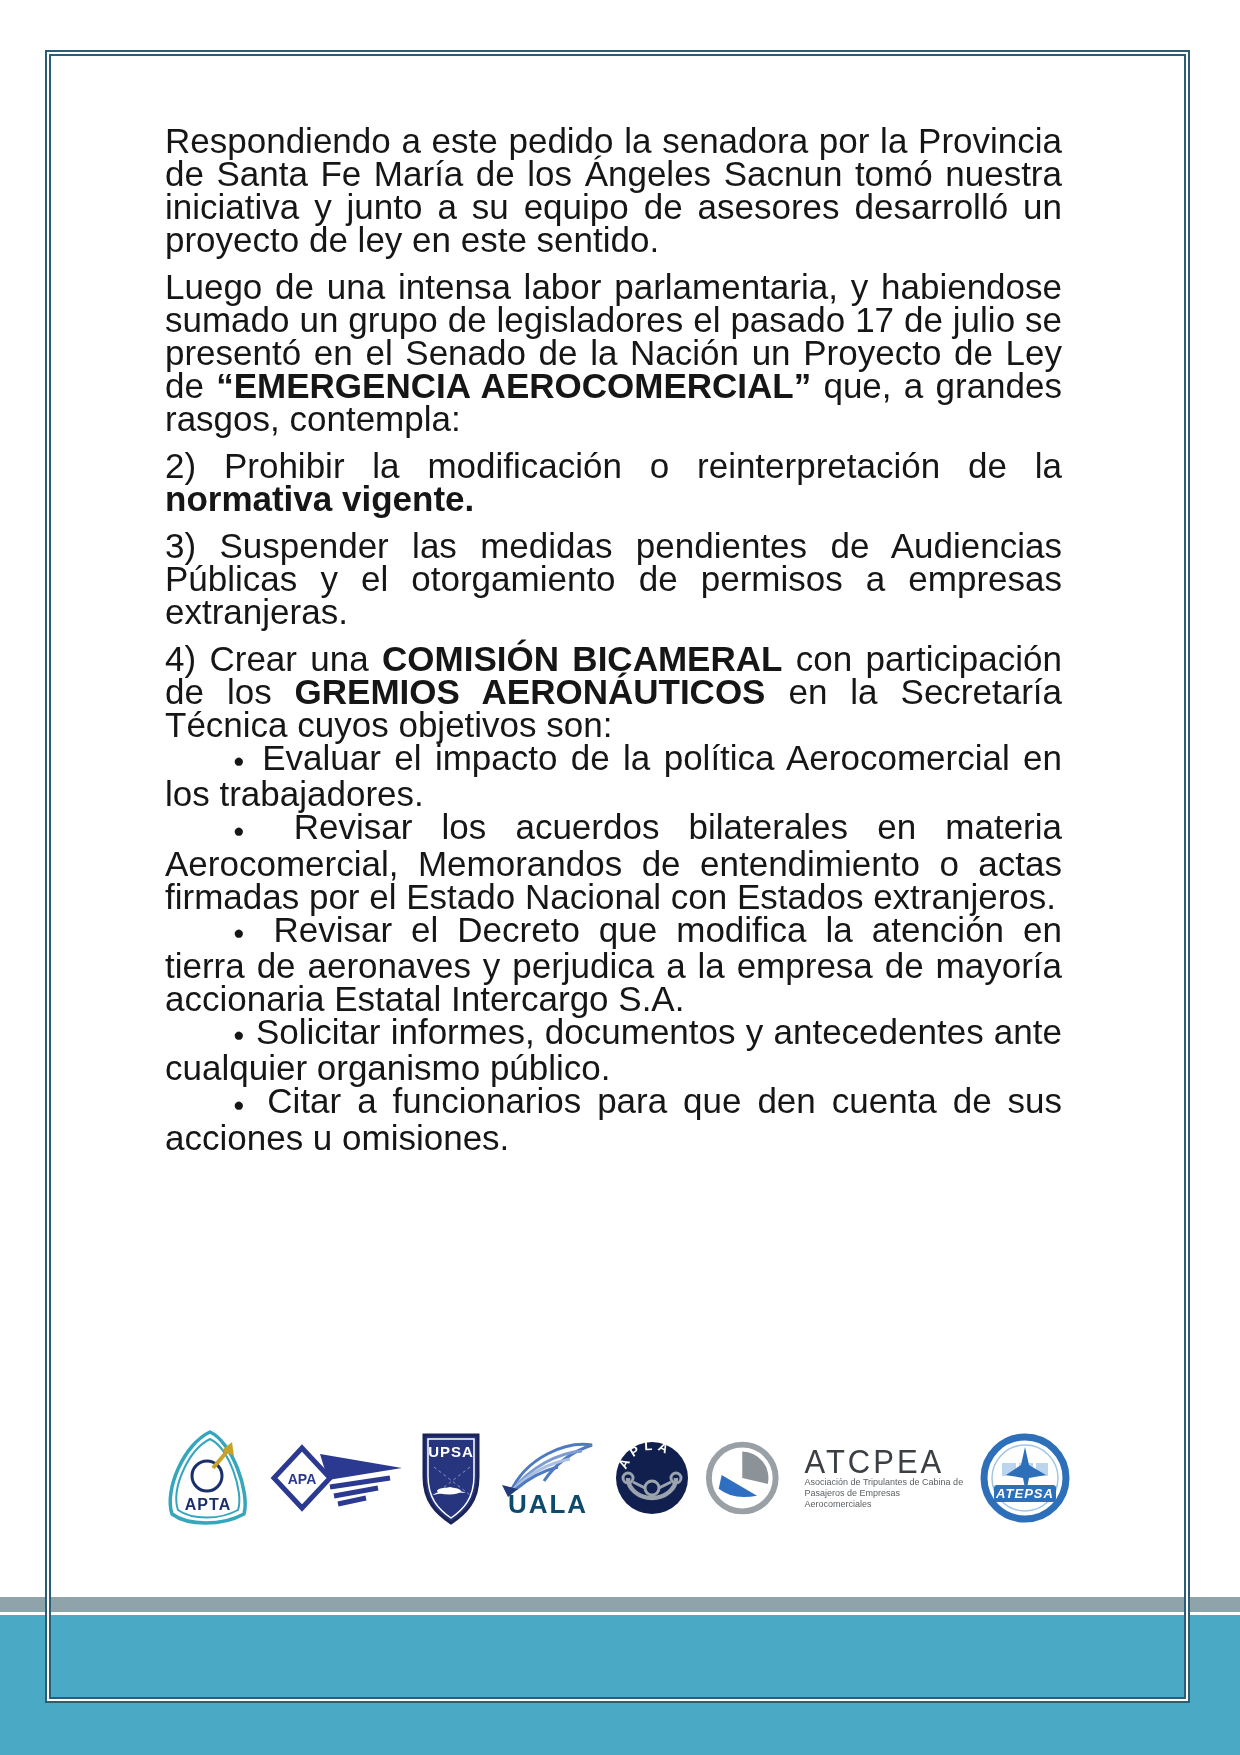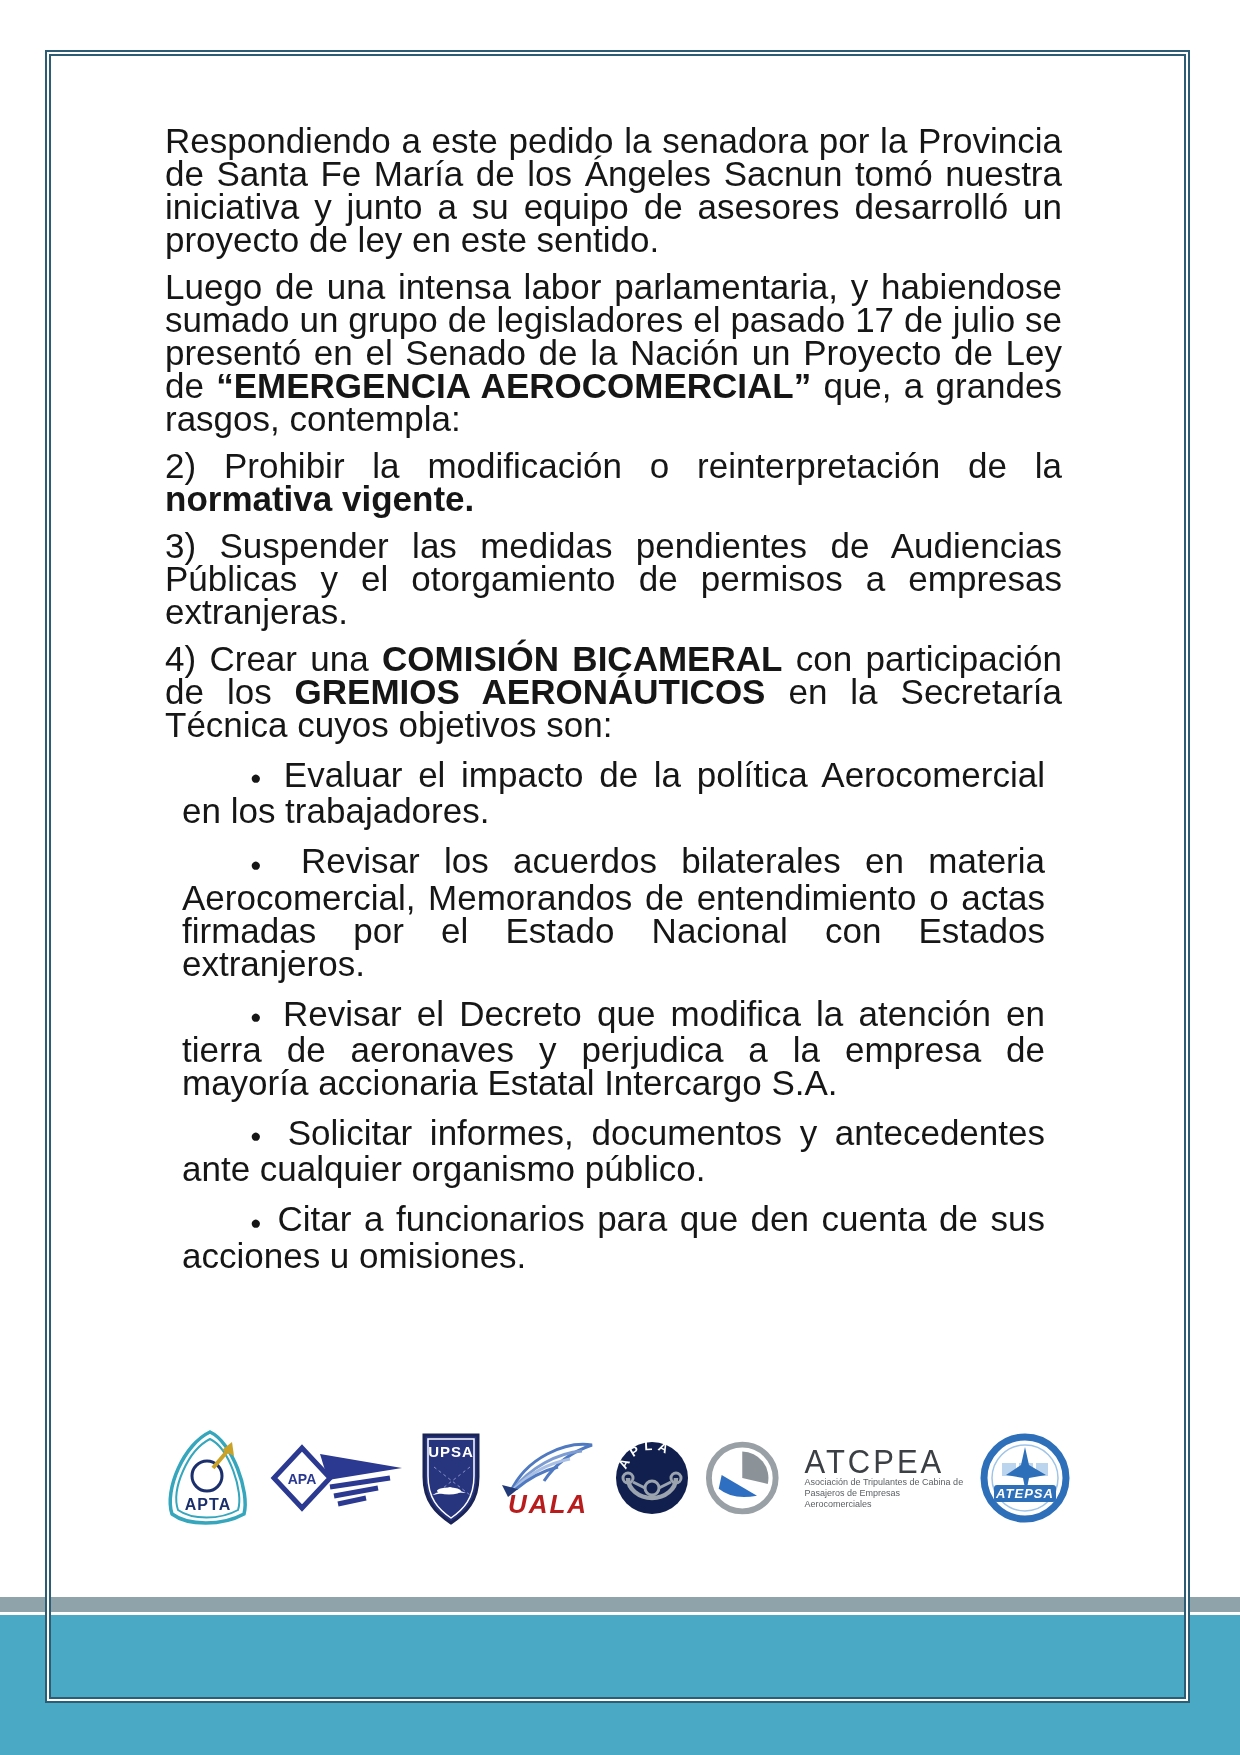--- a/index.html
+++ b/index.html
@@ -40,38 +40,38 @@
   }
 
   
   .content {
     position: absolute; left: 165px; top: 124px;
     width: 897px;
     font-size: 35px; line-height: 33px;
     z-index: 3;
   }
   .content p { margin: 0 0 14px 0; text-align: justify; }
-  .content p.bullet { margin: 17px; text-indent: 68px; }
+  .content p.bullet { margin: 0; text-indent: 68px; }
   .content p.no-gap { margin-bottom: 0; }
   .content b { font-weight: bold; }
   .bullet-dot { font-size: 0.55em; vertical-align: 0.14em; padding-right: 5px; letter-spacing: 0; }
 
   
   .logos {
     position: absolute; left: 160px; top: 1408px;
     width: 910px; height: 140px;
     display: flex; align-items: center; justify-content: center;
     gap: 14px; z-index: 3;
   }
   .logo { display: flex; flex-direction: column; align-items: center; }
   .logo svg { display: block; }
 
   .uala-label {
-    font-size: 26px; font-weight: bold; font-style: italic;
-    color: #b91c1c; letter-spacing: 2px; margin-top: -12px;
+    font-size: 26px; font-weight: bold; 
+    color: #0c4a6e; letter-spacing: 2px; margin-top: -12px;
   }
   .atcpea { flex-direction: row; align-items: center; gap: 24px; }
   .atcpea-text { display: flex; flex-direction: column; }
   .atcpea-label {
     font-size: 31px; color: #3c4044; letter-spacing: 3px;
     font-weight: normal; line-height: 31px;
     font-family: "Liberation Sans", sans-serif;
     transform: scaleY(1.05);
   }
   .atcpea-sub { font-size: 9px; color: #5a5f63; line-height: 11px; }

